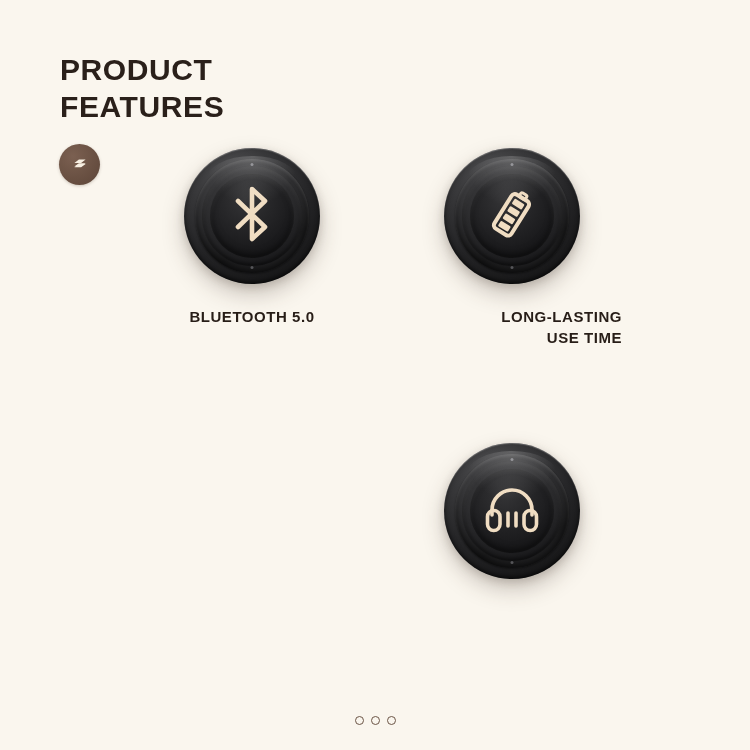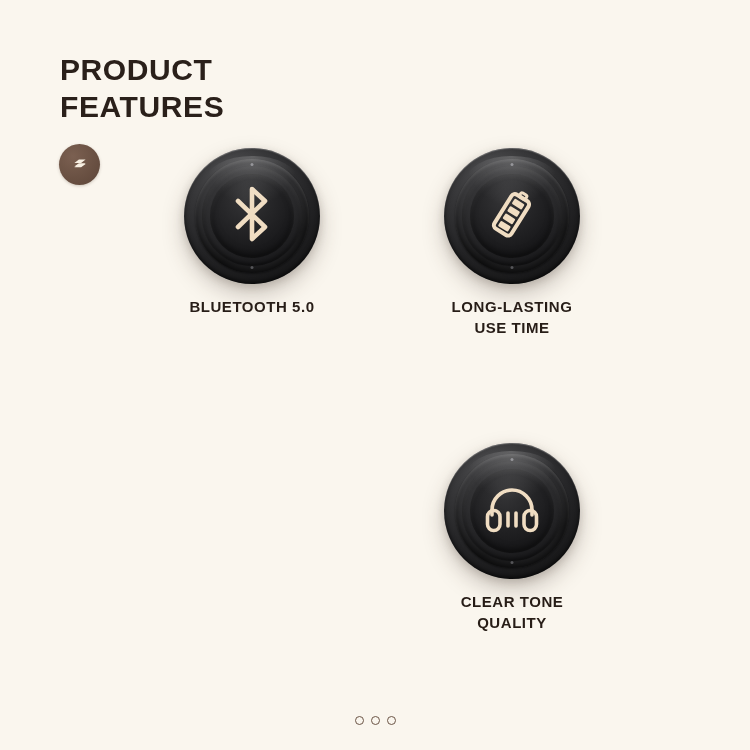--- a/index.html
+++ b/index.html
@@ -56,21 +56,21 @@
 
   
   .feature {
     position: absolute;
     width: 220px;
     text-align: center;
   }
   .feature.r1 { top: 148px; }
   .feature.r2 { top: 443px; }
   .feature.c1 { left: 142px; }
-  .feature.c2 { left: 402px; }
+  .feature.c2 { left: 402px; text-align: right; }
 
   
   .knob {
     position: relative;
     width: 136px;
     height: 136px;
     margin: 0 auto;
     border-radius: 50%;
     background:
       radial-gradient(circle at 38% 26%, #5a5a5c 0%, #3a3a3c 28%, #232325 58%, #161617 80%, #101011 100%);
@@ -154,21 +154,21 @@
     left: 50%;
     transform: translateX(-50%);
   }
   .knob .dot.top { top: 15px; }
   .knob .dot.bottom { bottom: 15px; background: rgba(170,170,175,0.42); }
 
   .knob .glyph { display: block; }
 
   
   .feature-label {
-    margin-top: 12px;
+    margin-top: 22px;
     font-size: 15px;
     font-weight: 700;
     letter-spacing: 0.55px;
     line-height: 1.42;
     color: #271d17;
     white-space: pre-line;
     text-transform: uppercase;
   }
 
   
@@ -267,22 +267,20 @@
             <rect x="43" y="28.5" width="12.5" height="20" rx="6.2" stroke="#f0ddc2" stroke-width="3.6"></rect>
             <path d="M27 31v13" stroke="#f0ddc2" stroke-width="3.6" stroke-linecap="round"></path>
             <path d="M35 31v13" stroke="#f0ddc2" stroke-width="3.6" stroke-linecap="round"></path>
           </svg>
         </span>
       </div>
       <div class="dot top"></div>
       <div class="dot bottom"></div>
       <div class="gloss"></div>
     </div>
-    <div class="feature-label">CLEAR TONE
-QUALITY</div>
   </div>
 
   <div class="pager">
     <span class="pdot"></span>
     <span class="pdot"></span>
     <span class="pdot"></span>
   </div>
 
 </div>
 

